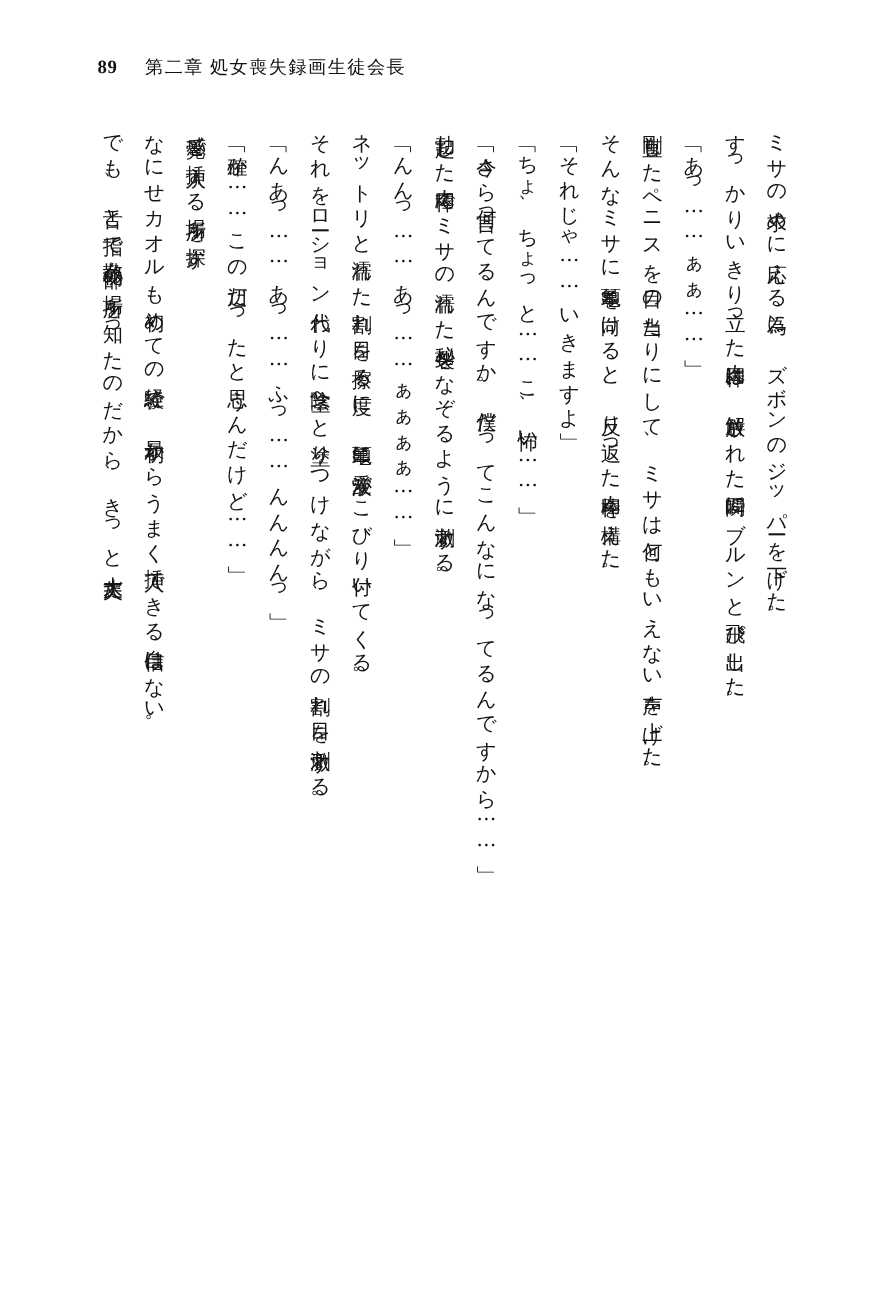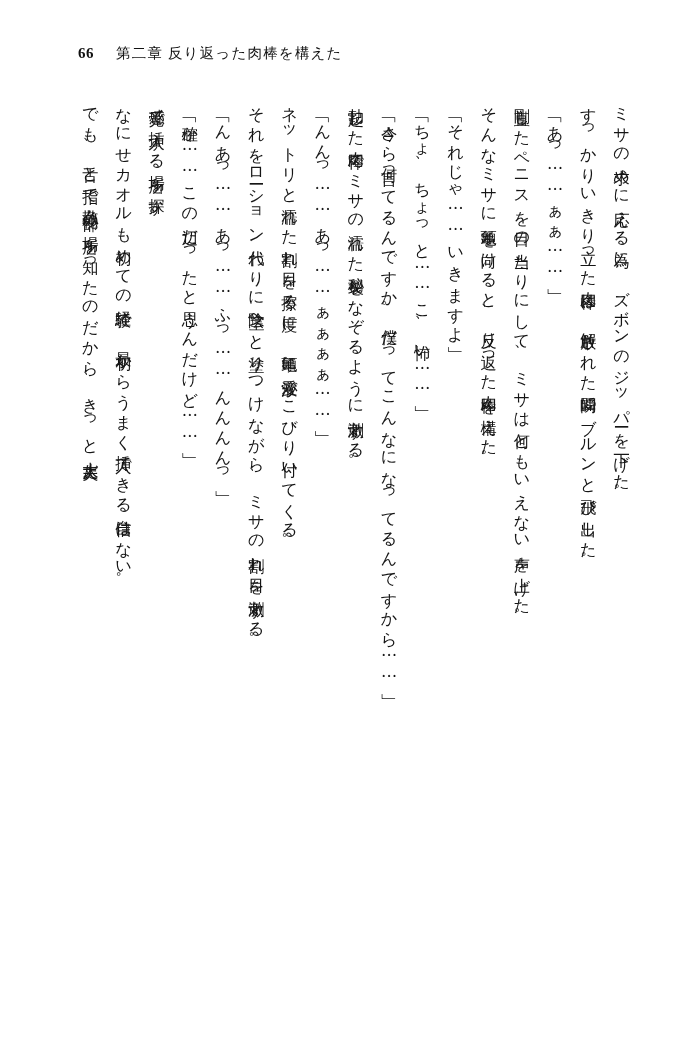--- a/index.html
+++ b/index.html
@@ -73,22 +73,22 @@
   .vtext p.noindent {
     text-indent: 0;
   }
 </style>
 </head>
 <body>
 
 <div class="page">
 
   <div class="header">
-    <span class="folio">66</span>
-    <span class="chapter-title">第二章 反り返った肉棒を構えた</span>
+    <span class="folio">89</span>
+    <span class="chapter-title">第二章 処女喪失録画生徒会長</span>
   </div>
 
   <div class="body-area">
     <div class="vtext" id="vtext">
         <p class="noindent">ミサの求めに応える為に、ズボンのジッパーを下げた。</p>
         <p class="noindent">すっかりいきり立った肉棒は、解放された瞬間にブルンと飛び出した。</p>
         <p>「あっ……ぁぁ……」</p>
         <p class="noindent">剛直したペニスを目の当たりにして、ミサは何ともいえない声を上げた。</p>
         <p class="noindent">そんなミサに亀頭を向けると、反り返った肉棒を構えた。</p>
         <p>「それじゃ……いきますよ」</p>

